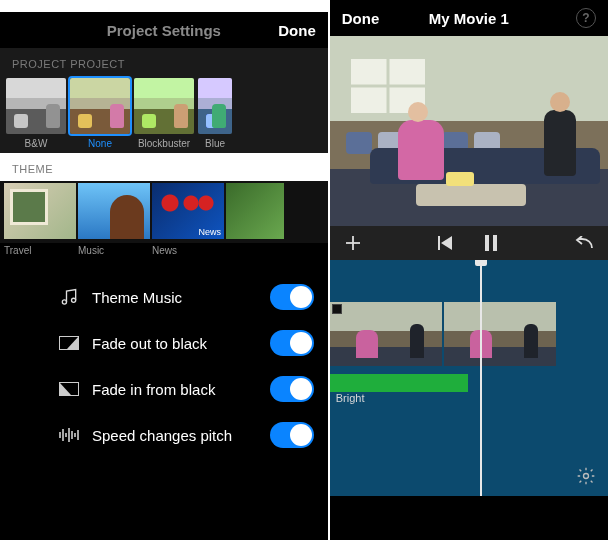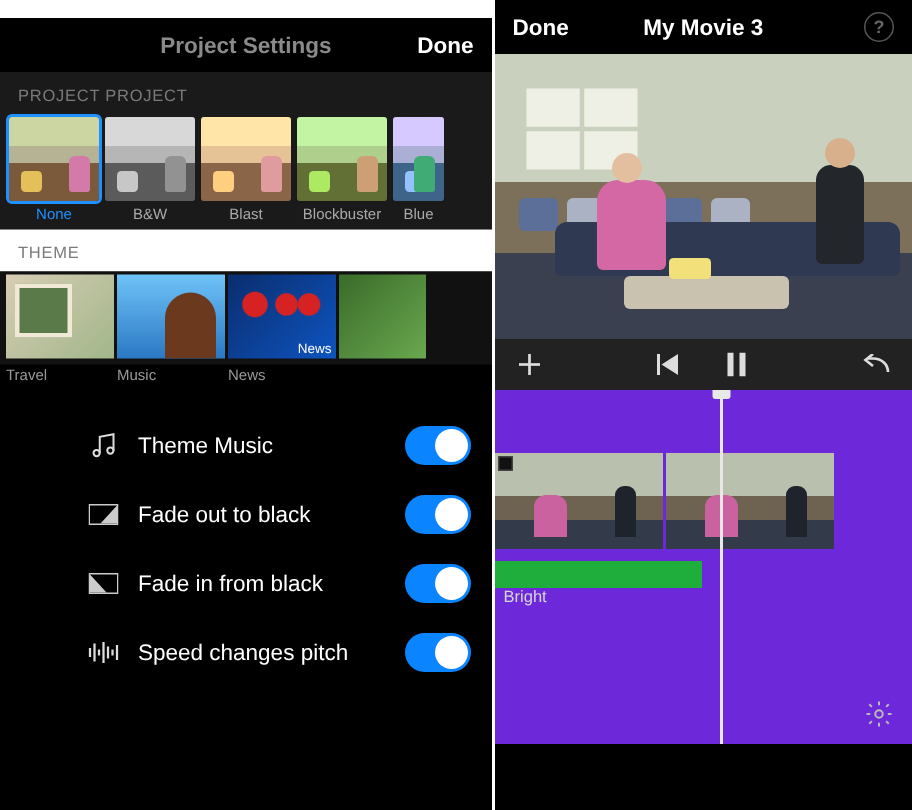--- a/index.html
+++ b/index.html
@@ -118,21 +118,21 @@
   .person-b::before{content:"";position:absolute;top:-18px;left:6px;width:20px;height:20px;background:#d8b08c;border-radius:50%;}
 
   
   .transport {
     height: 34px; background:#222; display:flex; align-items:center;
     justify-content:space-between; padding:0 14px; color:#ddd; font-size:16px;
   }
   .transport .mid { display:flex; align-items:center; gap:30px; }
 
   
-  .timeline { position:relative; height:236px; background:#6d28d9; overflow:hidden;padding-left:19px; }
+  .timeline { position:relative; height:236px; background:#0c4a6e; overflow:hidden;padding-left:19px; }
   .clip-row { position:absolute; top:42px; left:0; right:0; height:64px; display:flex; }
   .clip { width:112px; height:64px; background:#3a3a3a; margin-right:2px; position:relative; overflow:hidden; }
   .mini-scene{position:absolute;inset:0;background:linear-gradient(to bottom,#b9c0ad 0 45%,#6d6350 45% 70%,#333a49 70% 100%);} 
   .mini-scene::before{content:"";position:absolute;left:26px;bottom:8px;width:22px;height:28px;background:#c9629e;border-radius:8px 8px 0 0;}
   .mini-scene::after{content:"";position:absolute;right:18px;bottom:8px;width:14px;height:34px;background:#1f232b;border-radius:6px 6px 0 0;}
   .clip .handle{position:absolute;left:2px;top:2px;width:10px;height:10px;background:#111;border:1px solid #444;}
   .audio-track { position:absolute; top:114px; left:0; right:140px; height:18px; background:#1fae3c; }
   .audio-label { position:absolute; top:132px; left:6px; color:#d6d6d6; font-size:11px; }
   .playhead { position:absolute; top:0; bottom:0; left:150px; width:2px; background:#e8e8e8; }
   .playhead::before{content:"";position:absolute;top:-2px;left:-5px;width:12px;height:8px;background:#e8e8e8;border-radius:2px;}
@@ -146,36 +146,30 @@
 <div class="pane left">
   <div class="hdr">
     <span class="muted center">Project Settings</span>
     <span class="side" style="visibility:hidden">.</span>
     <span class="side">Done</span>
   </div>
 
   <div class="sect-label">PROJECT PROJECT</div>
   <div class="hstrip">
     <div class="thumb-col">
+      <div class="thumb">
+          <div class="room f-bw"></div>
+        </div>
+      <span class="thumb-label">B&amp;W</span>
+    </div>
+    <div class="thumb-col">
       <div class="thumb selected">
           <div class="room"></div>
         </div>
       <span class="thumb-label selected">None</span>
-    </div>
-    <div class="thumb-col">
-      <div class="thumb">
-          <div class="room f-bw"></div>
-        </div>
-      <span class="thumb-label">B&amp;W</span>
-    </div>
-    <div class="thumb-col">
-      <div class="thumb">
-          <div class="room f-blast"></div>
-        </div>
-      <span class="thumb-label">Blast</span>
     </div>
     <div class="thumb-col">
       <div class="thumb">
           <div class="room f-block"></div>
         </div>
       <span class="thumb-label">Blockbuster</span>
     </div>
     <div class="thumb-col">
       <div class="thumb" style="width:34px">
           <div class="room f-blue"></div>
@@ -253,21 +247,21 @@
         <span>Speed changes pitch</span>
       </div>
       <div class="toggle"></div>
     </div>
   </div>
 </div>
 
 <div class="pane right">
   <div class="hdr">
     <span class="side">Done</span>
-    <span class="center">My Movie 3</span>
+    <span class="center">My Movie 1</span>
     <span class="side help-icon">?</span>
   </div>
 
   <div class="preview">
     <div class="scene">
       <div class="window"></div>
       <div class="pillow-row">
           <div class="pillow p1"></div>
           <div class="pillow p2"></div>
           <div class="pillow p3"></div>

